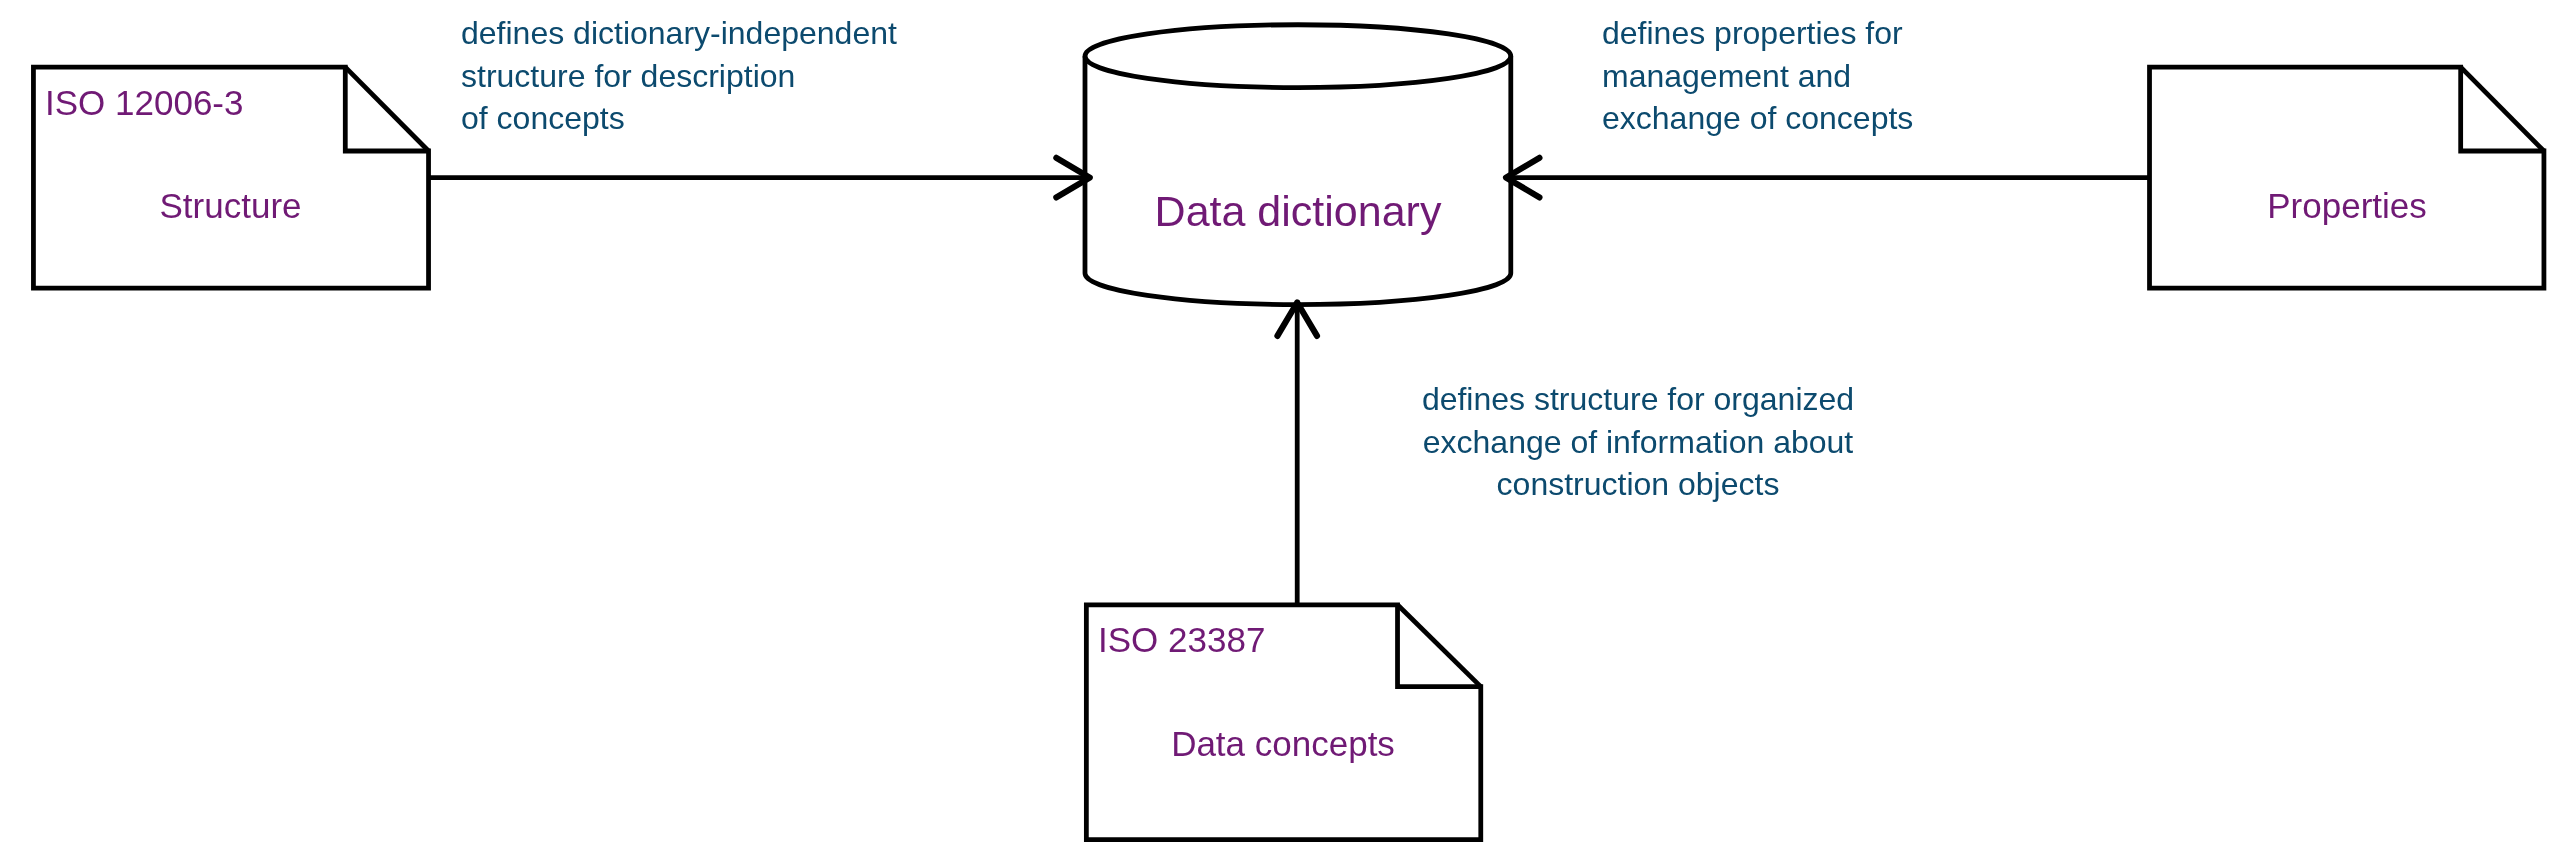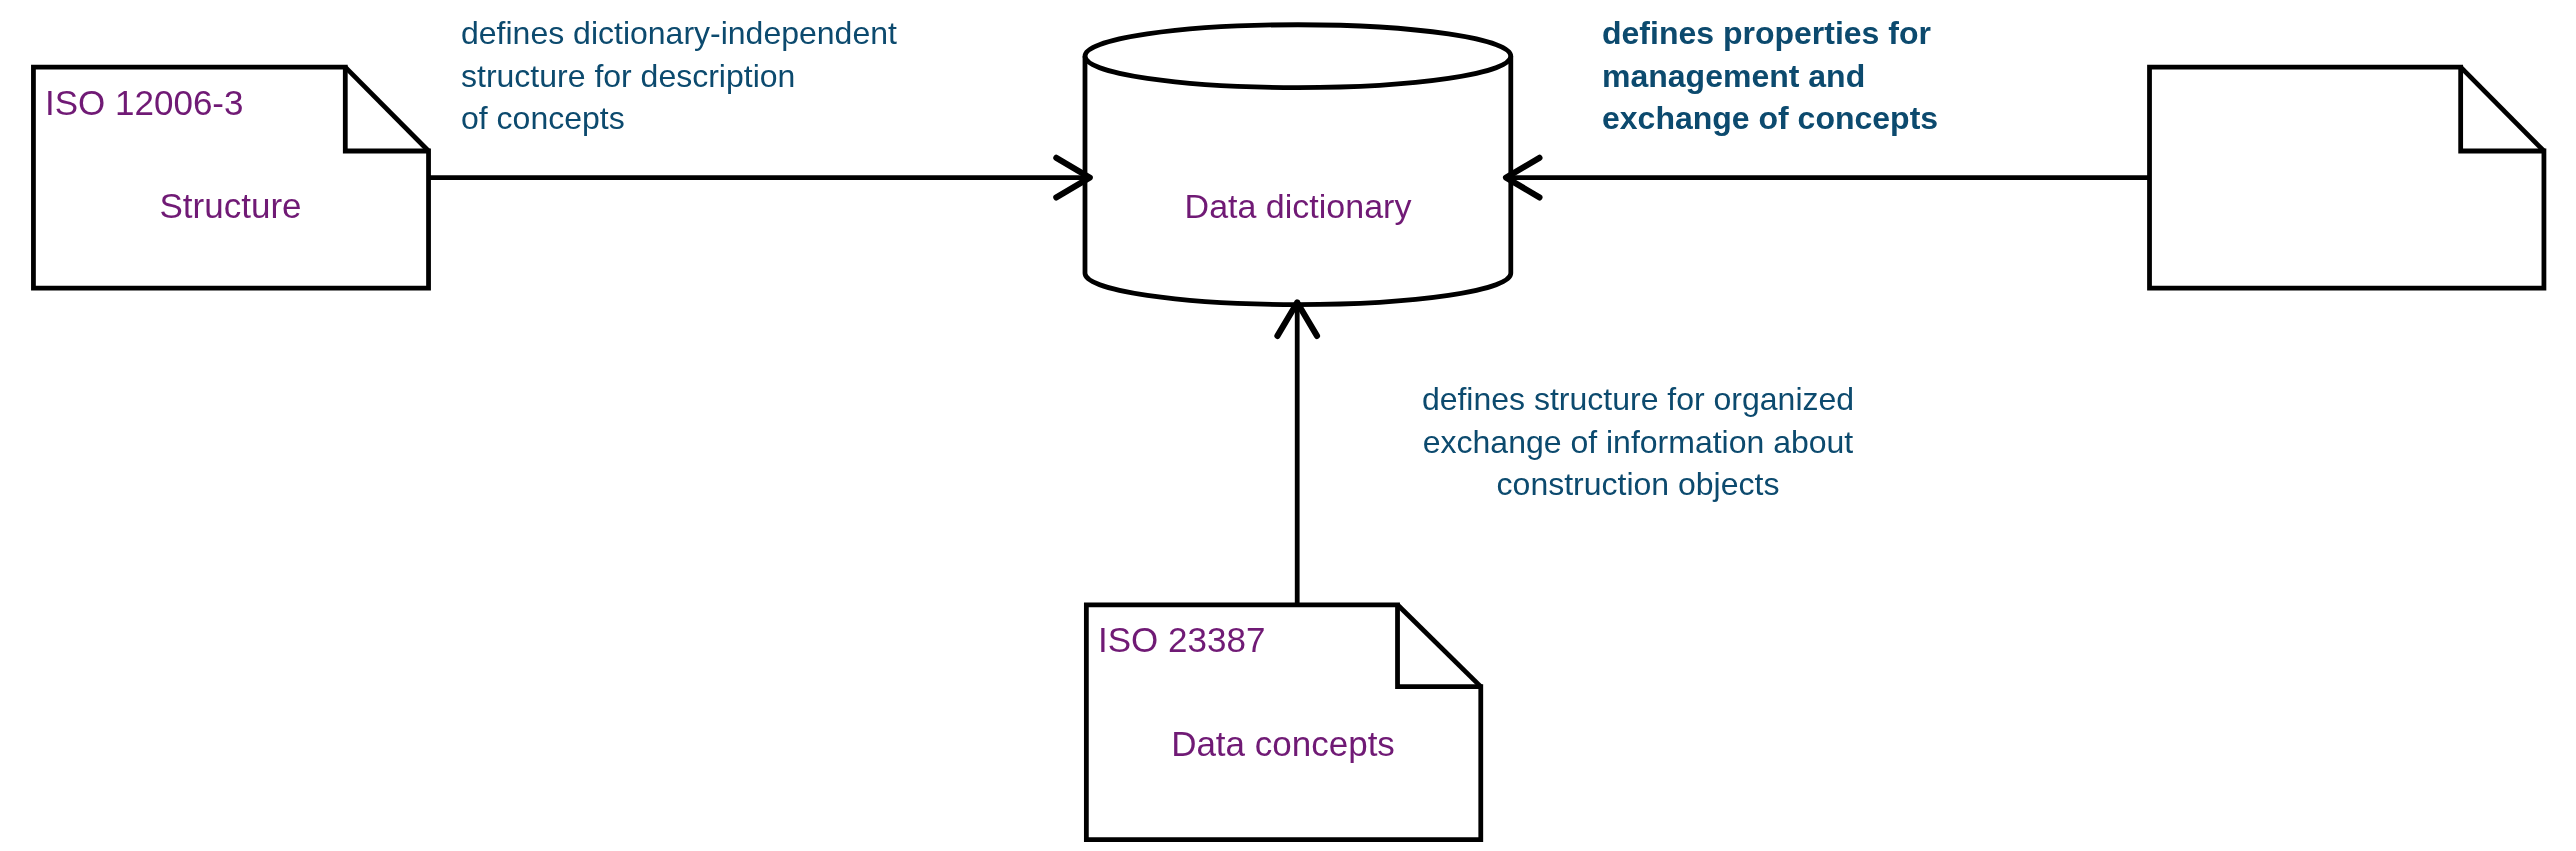--- a/index.html
+++ b/index.html
@@ -59,21 +59,21 @@
   }
   .node-id {
     font-size: 35px;
     text-align: left;
   }
   .node-name {
     font-size: 35px;
     text-align: center;
   }
   .cyl-label {
-    font-size: 34px;
+    font-size: 43px;
     text-align: center;
   }
   .edge-label {
     position: absolute;
     color: #0c4a6e;
     font-family: "Liberation Sans", sans-serif;
     font-size: 32px;
     line-height: 1.33;
     text-align: left;
     white-space: pre-line;
@@ -123,31 +123,32 @@
     <g>
       <path class="connector-line" d="M 1901,886 L 1901,440"></path>
       <path class="arrow-head" d="M 1872,492 L 1901,443 L 1930,492"></path>
     </g>
 
   </svg>
 
   <div class="node-text node-id" style="left:45px; top:81px; width:287px;">ISO 12006-3</div>
   <div class="node-text node-name" style="left:33px; top:184px; width:395px;">Structure</div>
 
+  <div class="node-text node-name" style="left:2150px; top:184px; width:394px;">Properties</div>
 
   <div class="node-text node-id" style="left:1098px; top:618px; width:287px;">ISO 23387</div>
   <div class="node-text node-name" style="left:1086px; top:722px; width:394px;">Data concepts</div>
 
   <div class="node-text cyl-label" style="left:1085px; top:185px; width:426px;">Data dictionary</div>
 
   <div class="edge-label" style="left:461px; top:12.3px; width:614px;">defines dictionary-independent
 structure for description
 of concepts</div>
 
-  <div class="edge-label" style="left:1602px; top:12.3px; width:546px;font-weight:bold;">defines properties for
+  <div class="edge-label" style="left:1602px; top:12.3px; width:546px;">defines properties for
 management and
 exchange of concepts</div>
 
   <div class="edge-label" style="left:1314px; top:378px; width:648px;text-align:center;">defines structure for organized
 exchange of information about
 construction objects</div>
 
 </div>
 
 

